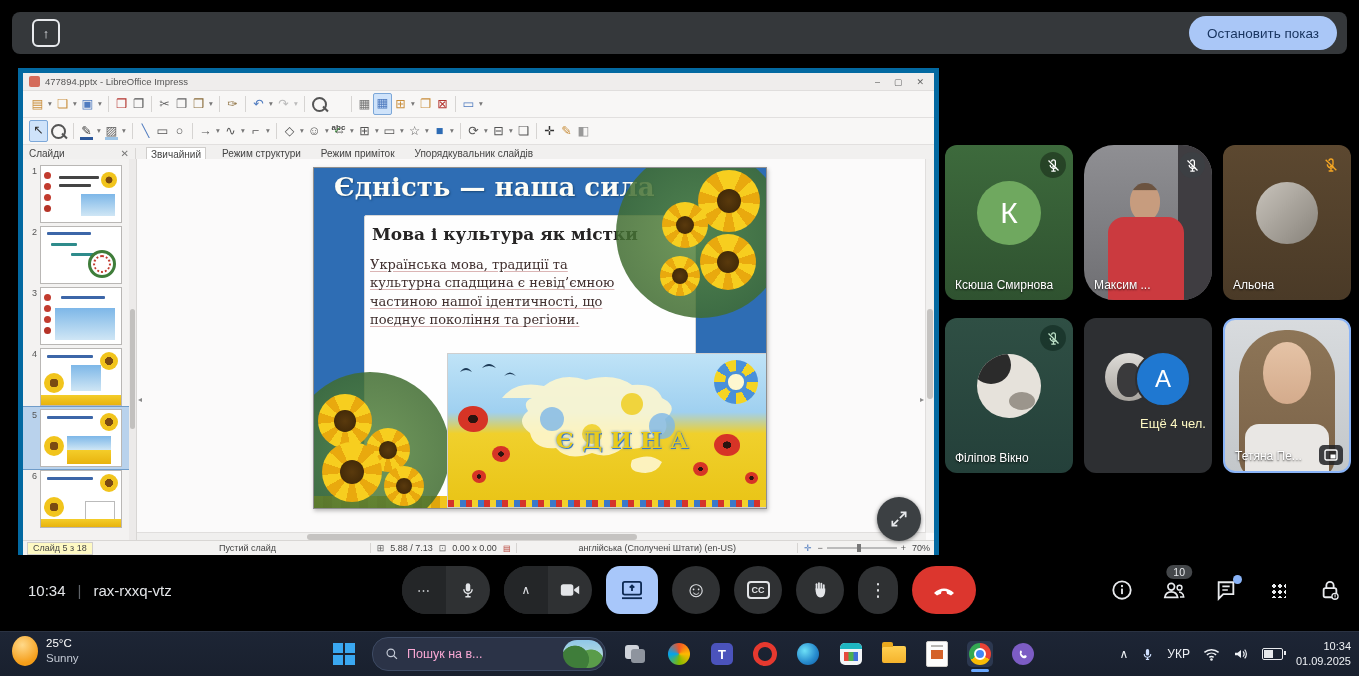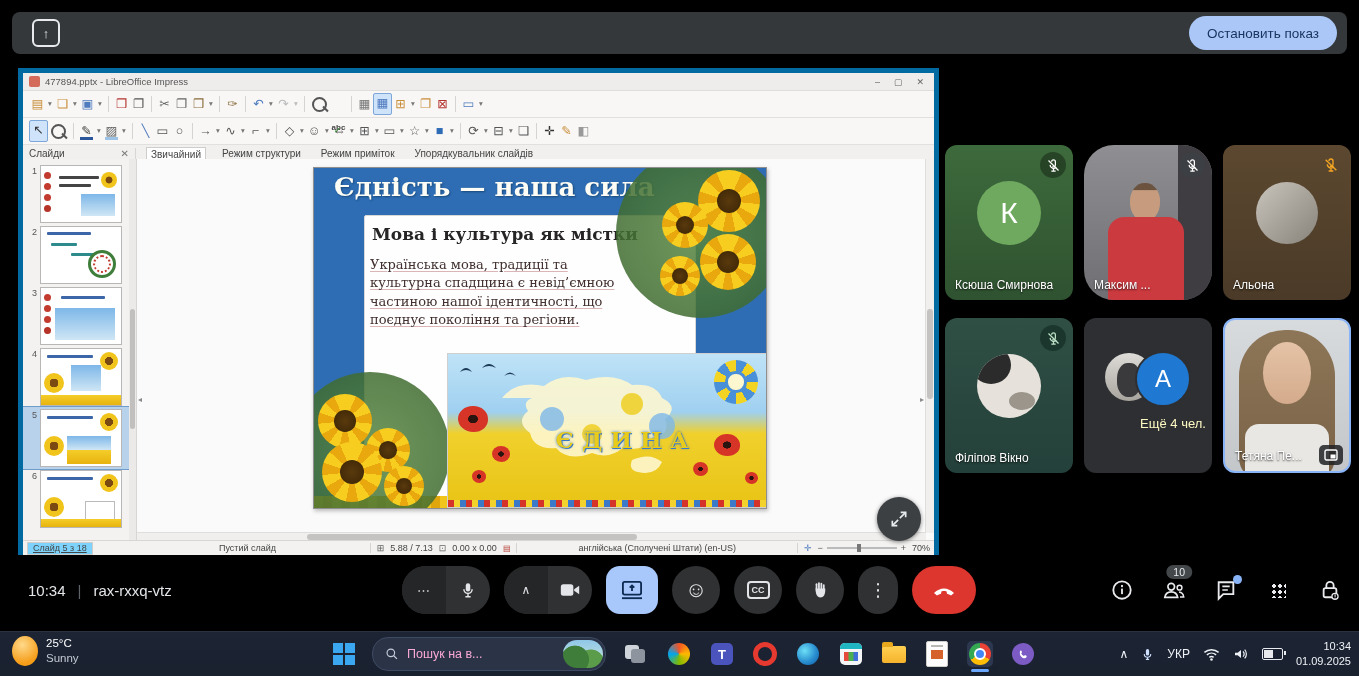--- a/index.html
+++ b/index.html
@@ -99,21 +99,21 @@
   .ukr-sun{position:absolute;right:8px;top:6px;width:44px;height:44px;border-radius:50%;
            background:repeating-conic-gradient(#4a90d9 0 30deg,#f4d423 30deg 60deg);}
   .ukr-sun::after{content:"";position:absolute;inset:26%;border-radius:50%;background:#fdf7cf;
                   border:3px solid #4a90d9;}
   .poppy{position:absolute;border-radius:50% 50% 48% 52%;background:radial-gradient(#2a1410 0 22%,#d63426 24%);}
   .ornament{position:absolute;left:0;right:0;bottom:0;height:7px;
             background:repeating-linear-gradient(90deg,#d5332a 0 6px,#f3d22b 6px 12px,#3b79c9 12px 18px);}
   .lo-status{position:absolute;left:0;right:0;bottom:0;height:14px;background:#f3f2f1;
              border-top:1px solid #d8d6d4;display:flex;align-items:center;font-size:9px;color:#444;
              padding:0 4px;gap:6px;}
-  .st-box{border:1px solid #cfcdcb;background:#7dd3fc;padding:0 5px;height:11px;line-height:11px;text-decoration:underline;}
+  .st-box{border:1px solid #cfcdcb;background:#fef9c3;padding:0 5px;height:11px;line-height:11px;}
   .st-sep{width:1px;height:10px;background:#d6d4d2;}
   .st-red{color:#b4362c;font-size:8px;}
   .zoom-slider{display:flex;align-items:center;gap:4px;color:#555;}
   .zs-track{width:70px;height:2px;background:#bbb;position:relative;}
   .zs-thumb{position:absolute;left:30px;top:-3px;width:4px;height:8px;background:#777;}
   
   .fab{position:absolute;left:877px;top:497px;width:44px;height:44px;border-radius:50%;
        background:#3c4043;display:flex;align-items:center;justify-content:center;cursor:pointer;
        box-shadow:0 1px 4px rgba(0,0,0,.5);z-index:9;}
   

